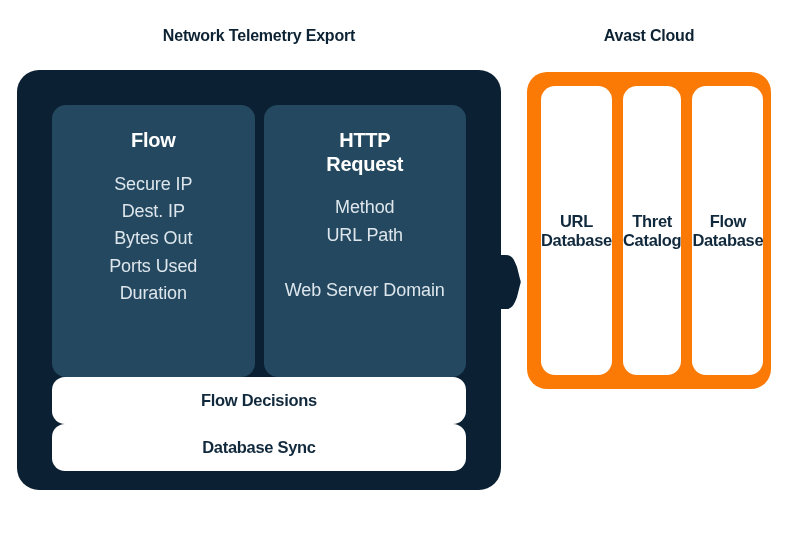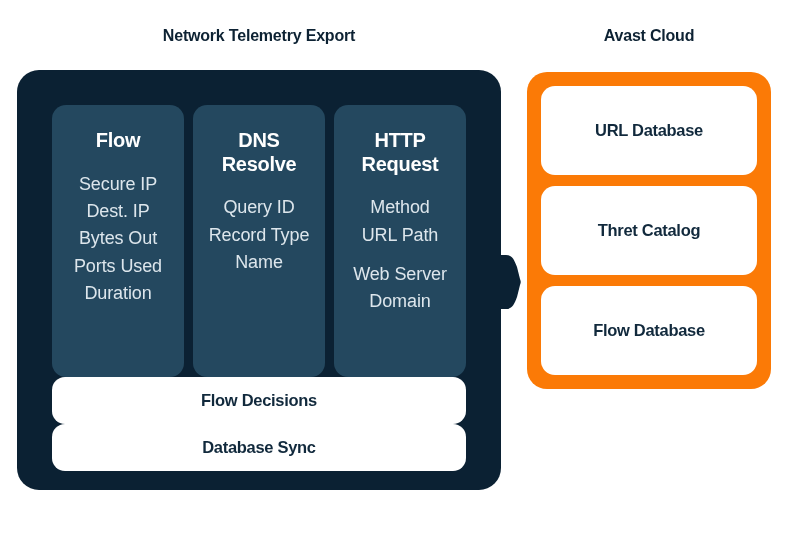--- a/index.html
+++ b/index.html
@@ -88,21 +88,21 @@
     margin: 0 0 18px 0;
   }
   .card-field {
     color: #dde6ec;
     font-size: 18px;
     line-height: 1.52;
     letter-spacing: -0.1px;
     white-space: nowrap;
   }
   .card-field.spaced {
-    margin-top: 12px;
+    margin-top: 28px;
     white-space: normal;
   }
 
   
   .white-bar {
     height: 47px;
     background: #ffffff;
     border-radius: 13px;
     display: flex;
     align-items: center;
@@ -118,21 +118,21 @@
     position: absolute;
     left: 527px;
     top: 72px;
     width: 244px;
     height: 317px;
     background: #fb7a06;
     border-radius: 20px;
     box-sizing: border-box;
     padding: 14px;
     display: flex;
-    flex-direction: column;
+    flex-direction: row;
     gap: 11px;
   }
   .cloud-card {
     flex: 1 1 0;
     background: #ffffff;
     border-radius: 14px;
     display: flex;
     align-items: center;
     justify-content: center;
     color: #11293c;
@@ -157,29 +157,20 @@
 
       <div class="telemetry-card">
         <div class="card-heading">Flow</div>
         <div class="card-field">Secure IP</div>
         <div class="card-field">Dest. IP</div>
         <div class="card-field">Bytes Out</div>
         <div class="card-field">Ports Used</div>
         <div class="card-field">Duration</div>
       </div>
 
-      <div class="telemetry-card">
-        <div class="card-heading">
-          <div>DNS</div>
-          <div>Resolve</div>
-        </div>
-        <div class="card-field">Query ID</div>
-        <div class="card-field">Record Type</div>
-        <div class="card-field">Name</div>
-      </div>
 
       <div class="telemetry-card">
         <div class="card-heading">
           <div>HTTP</div>
           <div>Request</div>
         </div>
         <div class="card-field">Method</div>
         <div class="card-field">URL Path</div>
         <div class="card-field spaced">Web Server Domain</div>
       </div>

